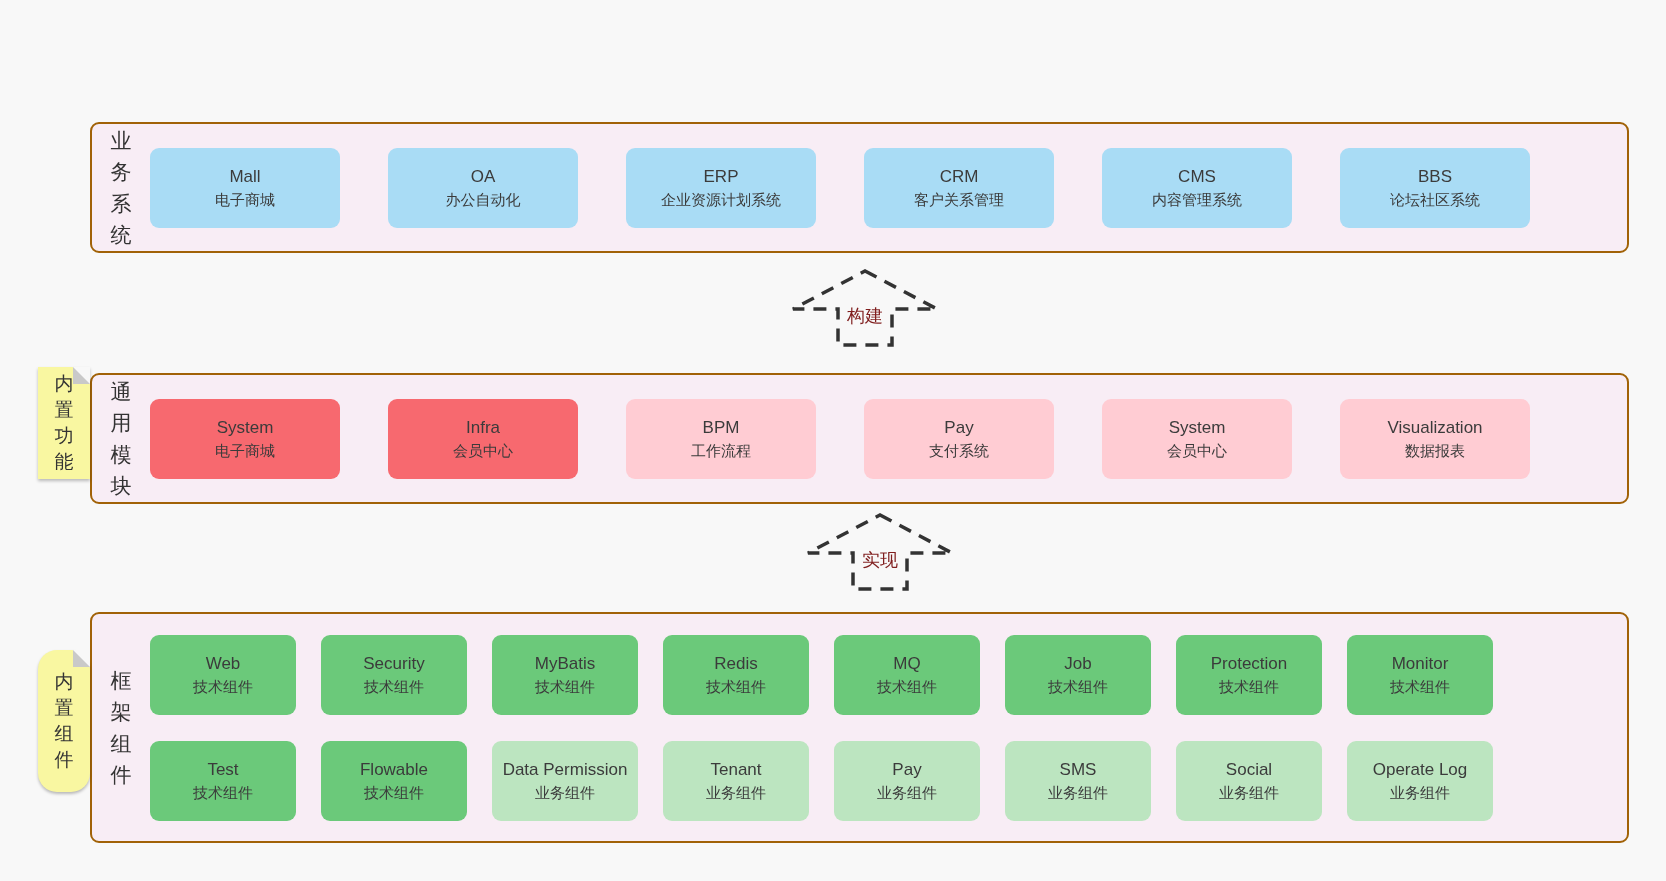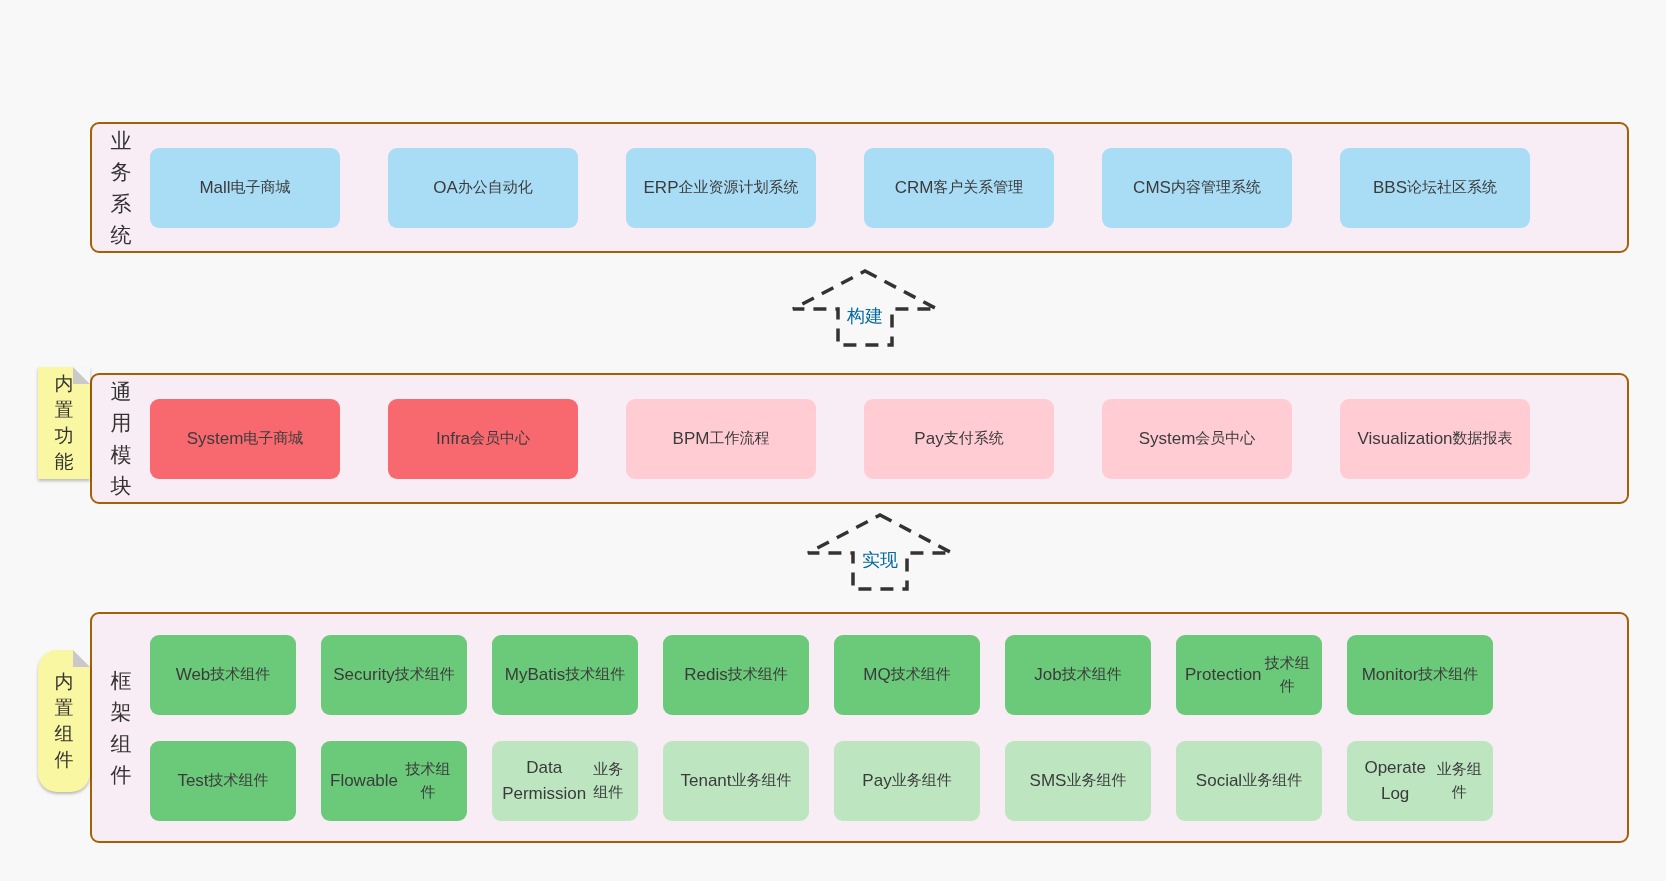--- a/index.html
+++ b/index.html
@@ -15,21 +15,21 @@
   .layer-1{top:122px;height:131px;}
   .layer-2{top:373px;height:131px;}
   .layer-3{top:612px;height:231px;}
   .layer-label{
     width:58px;flex:0 0 58px;display:flex;align-items:center;justify-content:center;
     font-size:21px;color:#333;
   }
   .v-text{width:1.25em;text-align:center;word-break:break-all;line-height:1.48;}
   .boxes{flex:1;display:flex;align-items:center;gap:48px;}
   .box{
-    box-sizing:border-box;border-radius:9px;display:flex;
+    box-sizing:border-box;border-radius:9px;display:flex;flex-direction:column;
     align-items:center;justify-content:center;text-align:center;
     padding:4px 8px;line-height:1.5;
   }
   .boxes .box{width:190px;height:80px;flex:0 0 190px;}
   .box .title{font-size:17px;}
   .box .subtitle{font-size:15px;}
   .blue{background:#a9dcf5;}
   .red{background:#f7696f;}
   .pink{background:#ffccd3;}
   .green{background:#6bc97a;}
@@ -50,21 +50,21 @@
     border-width:0 17px 17px 0;border-style:solid;
     border-color:#f8f8f8 #f8f8f8 #c9c9c9 transparent;
   }
   .sticky .v-text{line-height:1.38;}
   .arrow{position:absolute;width:150px;height:80px;}
   .arrow-1{left:790px;top:268px;}
   .arrow-2{left:805px;top:512px;}
   .arrow svg{display:block;width:150px;height:80px;}
   .arrow-label{
     position:absolute;left:50%;top:36px;transform:translateX(-50%);
-    background:#f8f8f8;padding:0 3px;font-size:18px;color:#0369a1;white-space:nowrap;
+    background:#f8f8f8;padding:0 3px;font-size:18px;color:#7f1d1d;white-space:nowrap;
   }
 </style>
 </head>
 <body>
 
 <div class="canvas">
 
   <section class="layer layer-1">
     <div class="layer-label">
       <div class="v-text">业务系统</div>

